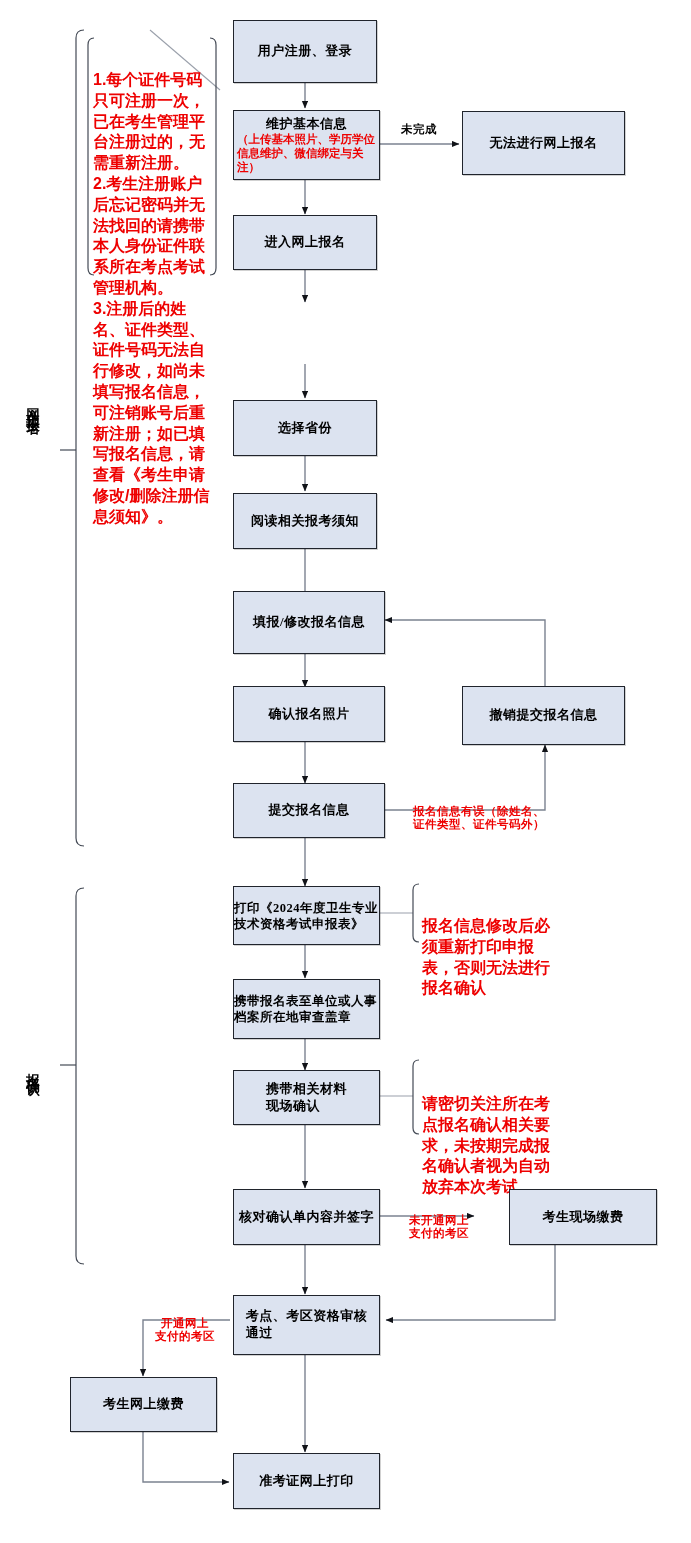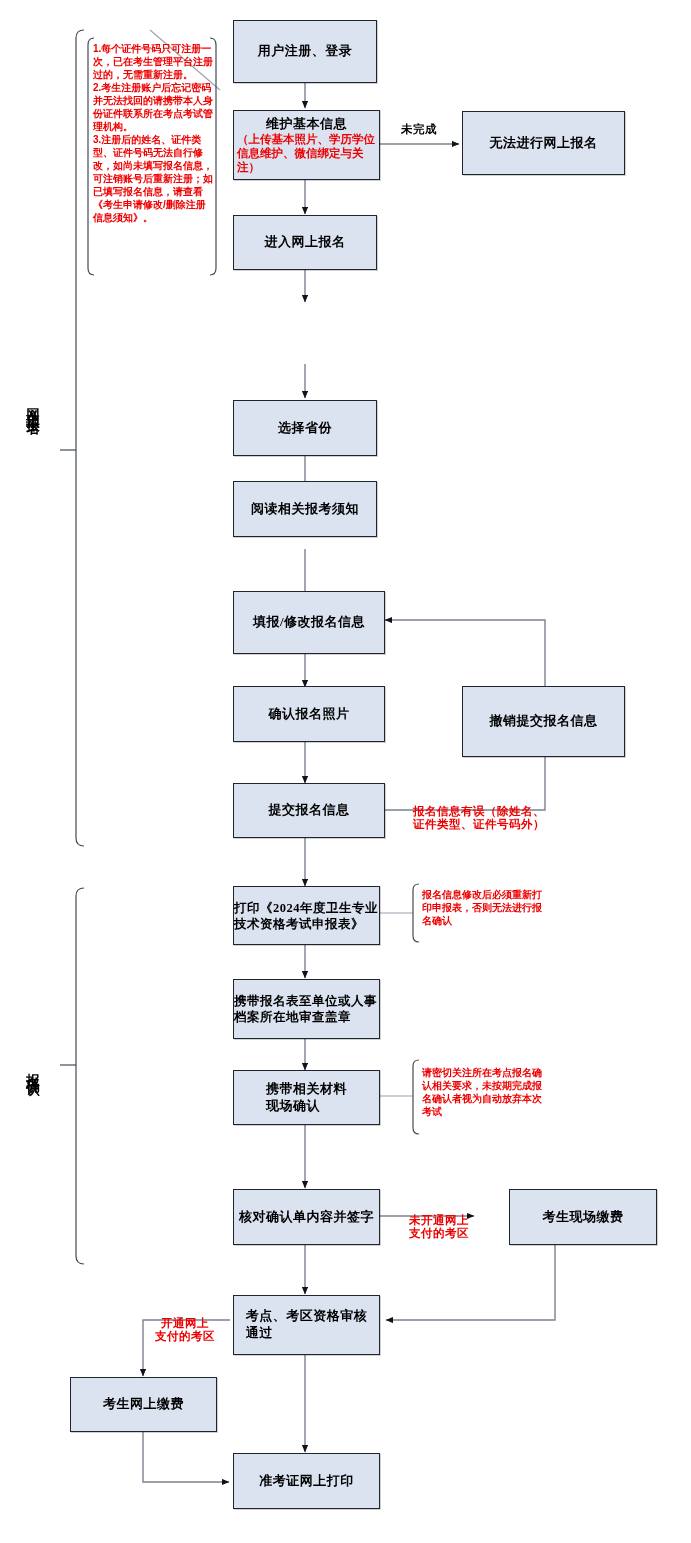--- a/index.html
+++ b/index.html
@@ -47,25 +47,26 @@
     font-size: 11.5px;
     font-weight: bold;
     line-height: 1.22;
     letter-spacing: 0;
     padding: 0 3px;
   }
   .note {
     position: absolute;
     color: #ee0000;
     font-weight: bold;
-    font-size: 10px;
+    font-size: 16px;
     line-height: 1.3;
     letter-spacing: 0;
     font-family: "Liberation Sans", "DejaVu Sans", sans-serif;
     white-space: pre-line;
+    margin-top: 28px;
   }
   .edge-label {
     position: absolute;
     font-size: 11.5px;
     font-weight: bold;
     color: #000000;
     letter-spacing: 0.5px;
     text-align: center;
     line-height: 1.15;
   }
@@ -180,37 +181,37 @@
 
   <div class="node" style="left:233px; top:215px; width:144px; height:55px;">
     <div>进入网上报名</div>
   </div>
 
 
   <div class="node" style="left:233px; top:400px; width:144px; height:56px;">
     <div>选择省份</div>
   </div>
 
-  <div class="node" style="left:233px; top:481px; width:144px; height:56px;">
+  <div class="node" style="left:233px; top:493px; width:144px; height:56px;">
     <div>阅读相关报考须知</div>
   </div>
 
   <div class="node" style="left:233px; top:591px; width:152px; height:63px;">
     <div>填报/修改报名信息</div>
   </div>
 
   <div class="node" style="left:233px; top:686px; width:152px; height:56px;">
     <div>确认报名照片</div>
   </div>
 
   <div class="node" style="left:233px; top:783px; width:152px; height:55px;">
     <div>提交报名信息</div>
   </div>
 
-  <div class="node" style="left:462px; top:686px; width:163px; height:71px;">
+  <div class="node" style="left:462px; top:686px; width:163px; height:59px;">
     <div>撤销提交报名信息</div>
   </div>
 
   <div class="node" style="left:233px; top:886px; width:147px; height:59px; font-size:12.5px;">
     <div>打印《2024年度卫生专业技术资格考试申报表》</div>
   </div>
 
   <div class="node" style="left:233px; top:979px; width:147px; height:60px; font-size:12.5px;">
     <div>携带报名表至单位或人事档案所在地审查盖章</div>
   </div>

